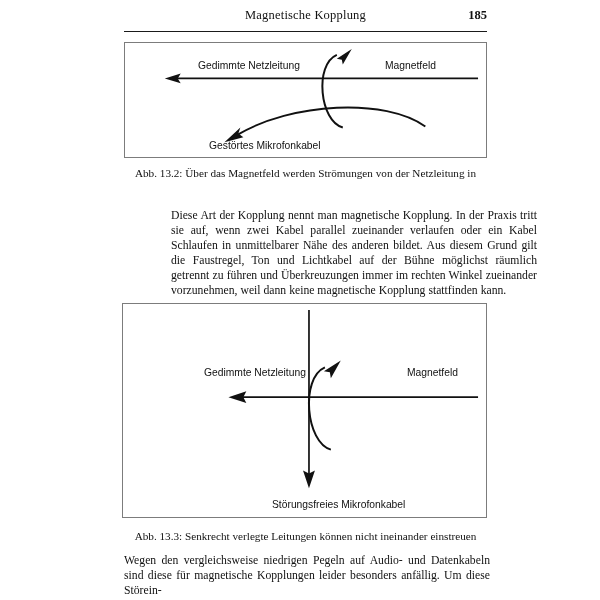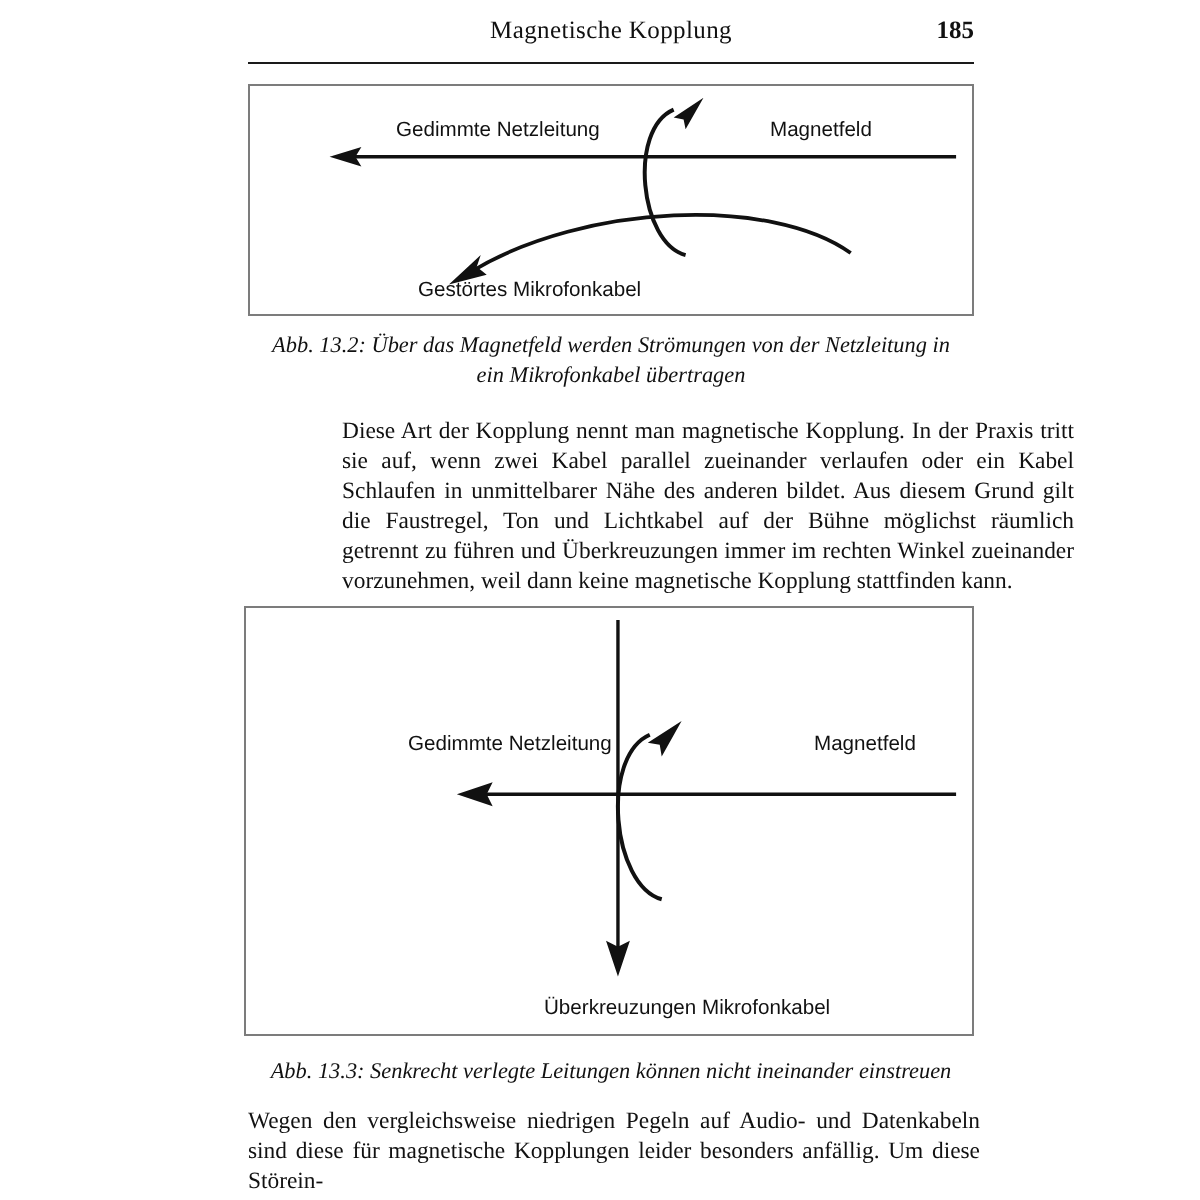--- a/index.html
+++ b/index.html
@@ -92,21 +92,20 @@
 
   
   #fig2-label-netzleitung { left: 53px;  top: 63px; }
   #fig2-label-magnetfeld  { left: 256px; top: 63px; }
   #fig2-label-mikrofon    { left: 121px; top: 195px; }
 
   
   .caption {
     position: absolute;
     font-family: "Liberation Serif", serif;
-    font-style: italic;
     font-size: 11.2px;
     line-height: 14.5px;
     text-align: center;
     color: #111;
   }
   #caption-13-2 { left: 124px; top: 166px; width: 363px; }
   #caption-13-3 { left: 124px; top: 529px; width: 363px; }
 
   
   .body-paragraph {
@@ -156,21 +155,20 @@
       </g>
     </svg>
 
     <div class="fig-label" id="fig1-label-netzleitung">Gedimmte Netzleitung</div>
     <div class="fig-label" id="fig1-label-magnetfeld">Magnetfeld</div>
     <div class="fig-label" id="fig1-label-mikrofon">Gestörtes Mikrofonkabel</div>
   </div>
 
   <div class="caption" id="caption-13-2">
     <span>Abb. 13.2: Über das Magnetfeld werden Strömungen von der Netzleitung in</span><br>
-    <span>ein Mikrofonkabel übertragen</span>
   </div>
 
   <div class="body-paragraph" id="paragraph-1">Diese Art der Kopplung nennt man magnetische Kopplung. In der Praxis tritt sie auf, wenn zwei Kabel parallel zueinander verlaufen oder ein Kabel Schlaufen in unmittelbarer Nähe des anderen bildet. Aus diesem Grund gilt die Faustregel, Ton und Lichtkabel auf der Bühne möglichst räumlich getrennt zu führen und Überkreuzungen immer im rechten Winkel zueinander vorzunehmen, weil dann keine magnetische Kopplung stattfinden kann.</div>
 
   <div class="figure-box" id="figure-2-box">
     <svg class="figure-svg" viewBox="0 0 365 215" preserveAspectRatio="none">
 
       <g>
         <line x1="187" y1="6" x2="187" y2="173" stroke="#111111" stroke-width="1.7"></line>
         <path d="M 187 186 L 181 168 L 187 171 L 193 168 z" fill="#111111"></path>
@@ -182,21 +180,21 @@
       </g>
 
       <g>
         <path d="M 209 147 C 184 140, 178 75, 203 64" fill="none" stroke="#111111" stroke-width="2"></path>
         <path d="M 219 57 L 202 68 L 208 69 L 209 75 z" fill="#111111"></path>
       </g>
     </svg>
 
     <div class="fig-label" id="fig2-label-netzleitung">Gedimmte Netzleitung</div>
     <div class="fig-label" id="fig2-label-magnetfeld">Magnetfeld</div>
-    <div class="fig-label" id="fig2-label-mikrofon">Überkreuzungen Mikrofonkabel</div>
+    <div class="fig-label" id="fig2-label-mikrofon">Störungsfreies Mikrofonkabel</div>
   </div>
 
   <div class="caption" id="caption-13-3">
     <span>Abb. 13.3: Senkrecht verlegte Leitungen können nicht ineinander einstreuen</span>
   </div>
 
   <div class="body-paragraph" id="paragraph-2">Wegen den vergleichsweise niedrigen Pegeln auf Audio- und Datenkabeln sind diese für magnetische Kopplungen leider besonders anfällig. Um diese Störein-</div>
 
 </div>
 

